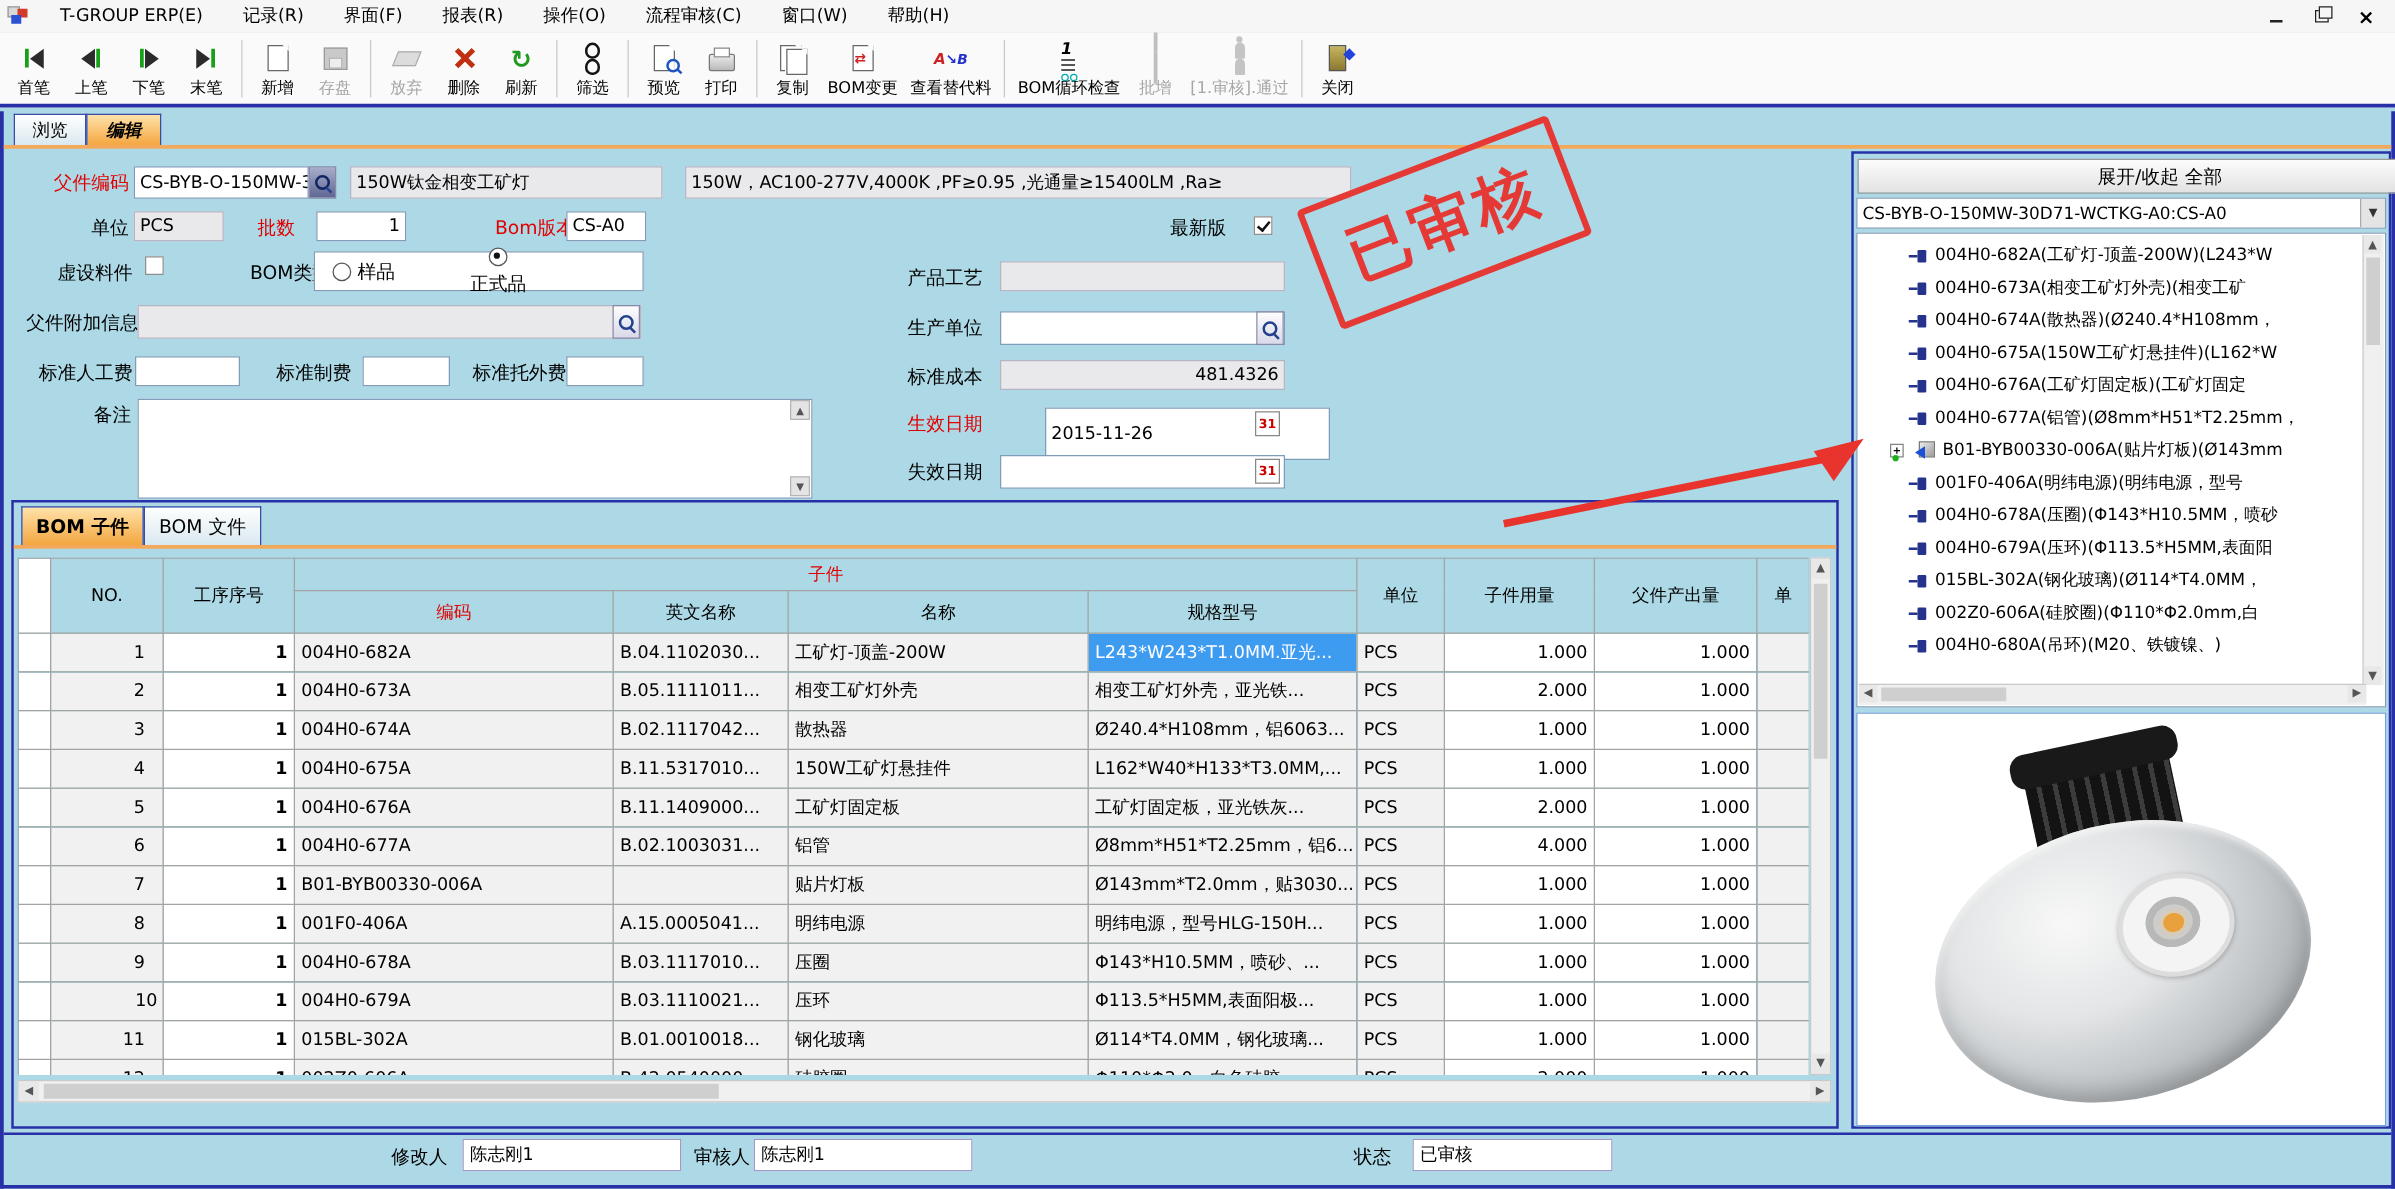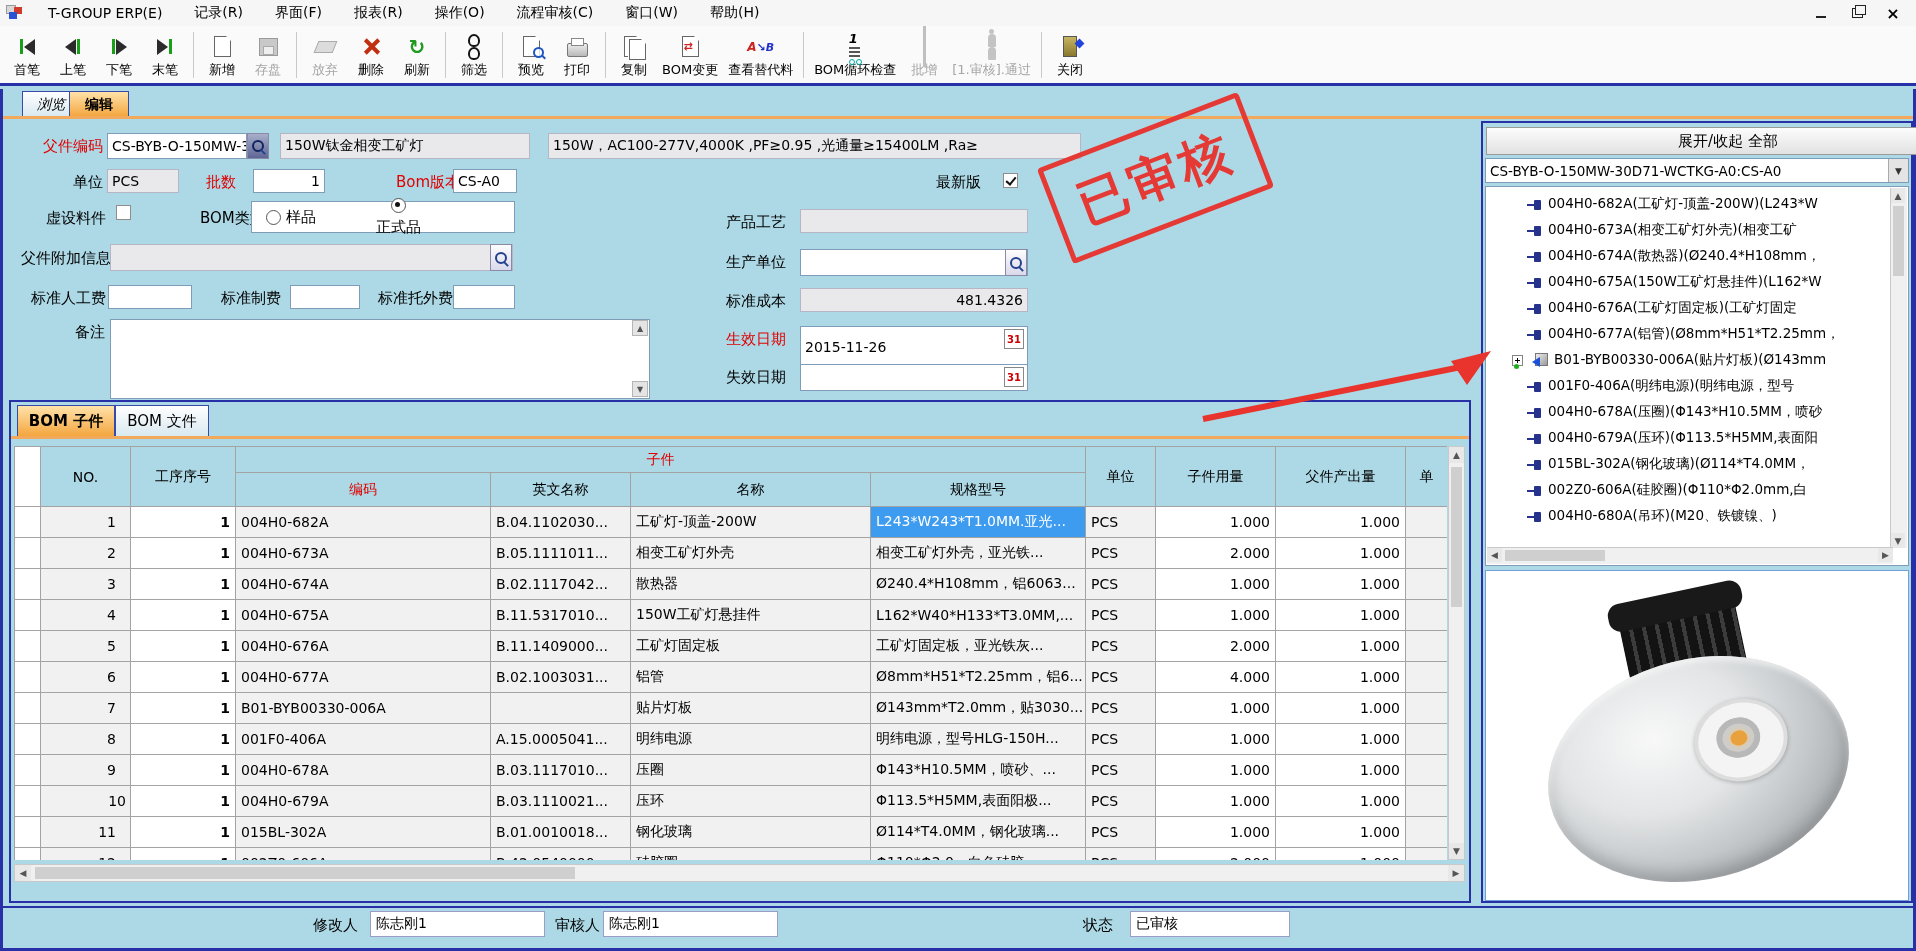--- a/index.html
+++ b/index.html
@@ -66,21 +66,21 @@
   .ppl{display:flex;gap:2px;}
   .ppl u{width:8px;height:13px;background:#C4C4C4;border-radius:4px 4px 1px 1px;position:relative;}
   .ppl u::before{content:"";position:absolute;left:1px;top:-5px;width:5px;height:5px;border-radius:50%;background:#C4C4C4;}
   .door{width:12px;height:19px;background:linear-gradient(#C8B560,#8A7830);border:1px solid #555;position:relative;}
   .dstar{position:absolute;right:-7px;top:3px;width:7px;height:7px;background:#2244DD;transform:rotate(45deg);}
   
   .app{position:absolute;left:0;top:89px;width:1916px;height:862px;background:#ADD9E6;
        border:3px solid #2830A8;border-top:none;box-sizing:border-box;}
   .toptab{position:absolute;height:25px;top:2px;display:flex;align-items:center;justify-content:center;
           font-size:14px;border:1px solid #3A4AA8;border-bottom:none;background:linear-gradient(#FEFEFE,#D8E8F0);}
-  .toptab.active{background:linear-gradient(#FFE2A9,#F3A43C);font-weight:bold;}
+  .toptab.active{background:linear-gradient(#FFE2A9,#F3A43C);font-weight:bold;font-style:italic;}
   .orange-line{position:absolute;left:0;top:27px;width:100%;height:3px;background:#F2A95C;}
   .form-label{position:absolute;font-size:15px;white-space:nowrap;}
   .req{color:#E00000;}
   .fld{position:absolute;background:#FFF;border:1px solid #7F9DB9;font-size:14px;padding:0 4px;
        display:flex;align-items:center;overflow:hidden;white-space:nowrap;box-sizing:border-box;}
   .fld.ro{background:#E9E9EB;border:1px solid #B5B5C5;}
   .fld.rt{justify-content:flex-end;}
   .lk{position:absolute;width:22px;height:26px;background:linear-gradient(#FDFDFD,#D9D9EA);border:1px solid #8A8AA8;
       display:flex;align-items:center;justify-content:center;box-sizing:border-box;}
   .lk.dark{background:linear-gradient(#A8AECA,#5F6694);}
@@ -352,21 +352,21 @@
         <i class="door">
           <u class="dstar"></u>
         </i>
       </span>
       <span class="tb-lbl">关闭</span>
     </div>
 </div>
 
 <div class="app">
 
-  <div class="toptab" style="left:19px;width:56px;font-style:italic;">浏览</div>
+  <div class="toptab" style="left:8px;width:56px;">浏览</div>
   <div class="toptab active" style="left:66px;width:58px;">编辑</div>
   <div class="orange-line"></div>
 
   <span class="form-label req" style="left:40px;top:48px;">父件编码</span>
   <div class="fld" style="left:104px;top:44px;width:140px;height:26px;">CS-BYB-O-150MW-3</div>
   <div class="lk dark" style="left:244px;top:44px;">
       <i class="mg2"></i>
     </div>
   <div class="fld ro" style="left:277px;top:44px;width:250px;height:26px;">150W钛金相变工矿灯</div>
   <div class="fld ro" style="left:545px;top:44px;width:533px;height:26px;">150W，AC100-277V,4000K ,PF≥0.95 ,光通量≥15400LM ,Ra≥</div>
@@ -414,21 +414,21 @@
   <span class="form-label" style="left:375px;top:200px;">标准托外费</span>
   <div class="fld" style="left:450px;top:196px;width:62px;height:24px;"></div>
   <span class="form-label" style="left:723px;top:203px;">标准成本</span>
   <div class="fld ro rt" style="left:797px;top:199px;width:228px;height:24px;">481.4326</div>
 
   <span class="form-label" style="left:72px;top:234px;">备注</span>
   <div class="fld" style="left:107px;top:230px;width:540px;height:80px;align-items:flex-start;"></div>
   <div class="spinbtn" style="left:629px;top:231px;">▲</div>
   <div class="spinbtn" style="left:629px;top:292px;">▼</div>
   <span class="form-label req" style="left:723px;top:241px;">生效日期</span>
-  <div class="fld" style="left:797px;top:237px;width:228px;height:42px;">2015-11-26</div>
+  <div class="fld" style="left:833px;top:237px;width:228px;height:42px;">2015-11-26</div>
   <div class="cal" style="left:1001px;top:240px;"></div>
   <span class="form-label" style="left:723px;top:279px;">失效日期</span>
   <div class="fld" style="left:797px;top:275px;width:228px;height:27px;"></div>
   <div class="cal" style="left:1001px;top:278px;"></div>
 
   <div class="stamp">已审核</div>
   <svg class="red-arrow" width="300" height="90" viewBox="0 0 300 90">
     <line x1="10" y1="82" x2="268" y2="30" stroke="#E8342C" stroke-width="6"></line>
     <polygon points="298,14 258,24 274,48" fill="#E8342C"></polygon>
   </svg>

